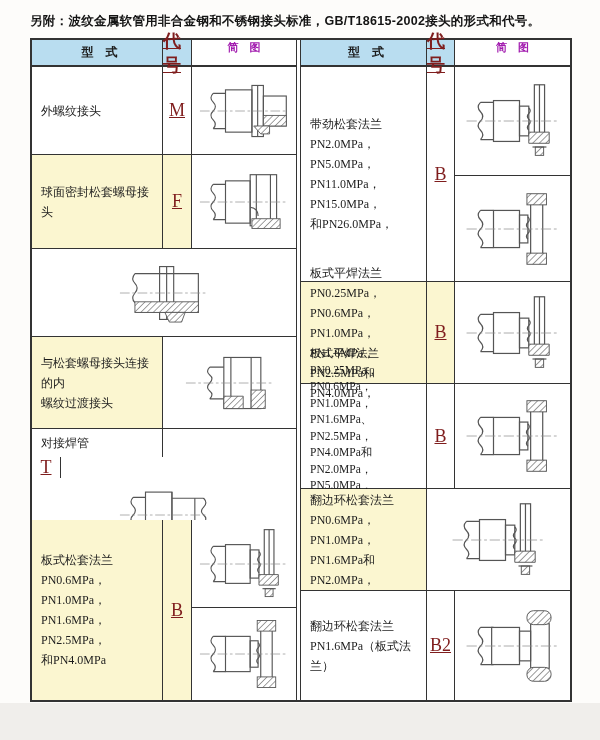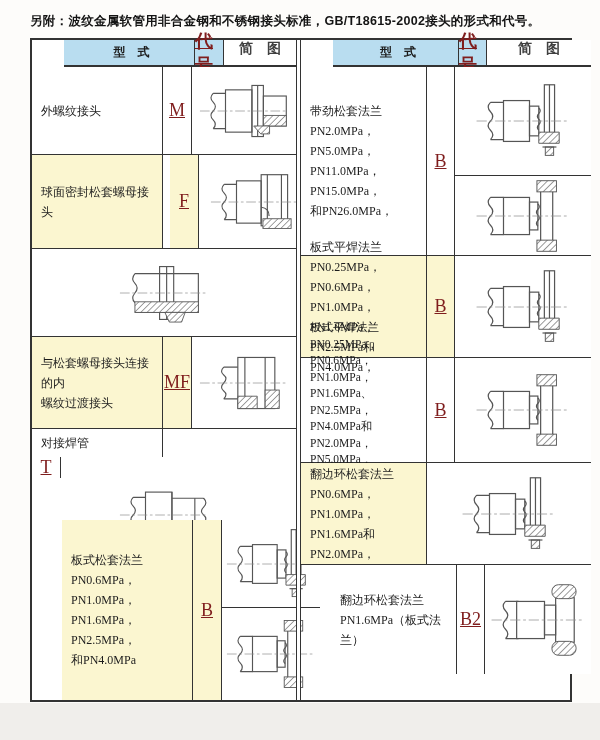--- a/index.html
+++ b/index.html
@@ -30,30 +30,30 @@
   }
   .half{display:flex;flex-direction:column;}
   .half.left{width:264px;flex:none;}
   .half.right{flex:1;}
   .divider{
     width:5px;flex:none;background:#ffffff;box-sizing:border-box;
     border-left:1.5px solid var(--border);
     border-right:1.5px solid var(--border);
   }
   .row{display:flex;border-bottom:1.5px solid var(--border);box-sizing:border-box;}
-  .row:last-child{border-bottom:none;padding-left:30px;}
-  .row.header{height:27px;border-bottom:2px solid var(--border);margin-left:32px;}
+  .row:last-child{border-bottom:none;}
+  .row.header{height:27px;border-bottom:2px solid var(--border);}
   .cell{
     box-sizing:border-box;display:flex;align-items:center;
     border-right:1.5px solid var(--border);
   }
   .cell:last-child{border-right:none;}
   .hdr{
     justify-content:center;background:var(--hbg);
-    font-size:14px;font-weight:600;color:#404040;
+    font-size:11px;font-weight:600;color:#a21caf;
   }
   .c-type{padding:4px 4px 4px 9px;font-size:12px;color:#1c1c1c;}
   .left .c-type{width:131px;flex:none;}
   .left .c-code{width:29px;flex:none;}
   .right .c-type{width:126px;flex:none;}
   .right .c-code{width:28px;flex:none;}
   .c-code{justify-content:center;font-size:18px;color:#7f1d1d;text-decoration:underline;}
   .c-diag{flex:1;flex-direction:column;background:#fff;align-items:stretch;padding:0;}
   .c-diag .sub{
     flex:1;display:flex;align-items:center;justify-content:center;box-sizing:border-box;
@@ -105,21 +105,21 @@
               <line class="ln" x1="70.5" y1="13" x2="70.5" y2="71"></line>
               <rect class="ln" x="77" y="25" width="26" height="34"></rect>
               <rect class="hx" x="77" y="47" width="26" height="12"></rect>
               <path class="hx" d="M66,59 h18 v9 h-10 z"></path>
               <line class="cl" x1="5" y1="42" x2="105" y2="42"></line>
             </svg>
           </div>
       </div>
     </div>
 
-    <div class="row" style="height:94px;gap:7px;">
+    <div class="row" style="height:94px;">
       <div class="cell c-type hl">
           <span class="type-text">球面密封松套螺母接头</span>
         </div>
       <div class="cell c-code hl">F</div>
       <div class="cell c-diag">
         <div class="sub">
             <svg class="diag" viewBox="0 0 110 84" preserveAspectRatio="xMidYMid meet">
               <path class="ln" d="M34,22 H20 M34,62 H20 M20,22 q-5,5 0,10 t0,10 t0,10 t0,10"></path>
               <rect class="ln" x="34" y="18" width="28" height="48"></rect>
               <rect class="ln" x="62" y="11" width="30" height="58"></rect>
@@ -146,21 +146,20 @@
             </svg>
           </div>
       </div>
     </div>
 
     <div class="row" style="height:92px;justify-content:center;">
       <div class="cell c-type hl">
           <span class="type-text">与松套螺母接头连接的内
 螺纹过渡接头</span>
         </div>
-      <div class="cell c-code hl">MF</div>
       <div class="cell c-diag">
         <div class="sub">
             <svg class="diag" viewBox="0 0 110 84" preserveAspectRatio="xMidYMid meet">
               <path class="ln" d="M32,24 h16 M32,60 h16 M32,24 q-5,5 0,9 t0,9 t0,9 t0,9"></path>
               <rect class="ln" x="48" y="13" width="42" height="58"></rect>
               <line class="ln" x1="56" y1="13" x2="56" y2="71"></line>
               <line class="ln" x1="79" y1="13" x2="79" y2="71"></line>
               <path class="hx" d="M48,57 h22 v14 h-22 z"></path>
               <rect class="hx" x="79" y="50" width="16" height="21"></rect>
               <line class="cl" x1="5" y1="42" x2="105" y2="42"></line>
@@ -229,21 +228,21 @@
 
   <div class="divider"></div>
 
   <div class="half right">
     <div class="row header">
       <div class="cell c-type hdr">型　式</div>
       <div class="cell c-code hdr">代号</div>
       <div class="cell c-diag hdr" style="flex-direction:row;">简　图</div>
     </div>
 
-    <div class="row" style="height:189px;">
+    <div class="row" style="height:215px;">
       <div class="cell c-type">
           <span class="type-text">带劲松套法兰
 PN2.0MPa，PN5.0MPa，
 PN11.0MPa，PN15.0MPa，
 和PN26.0MPa，</span>
         </div>
       <div class="cell c-code">B</div>
       <div class="cell c-diag">
         <div class="sub" style="height:108px;flex:none;">
             <svg class="diag" viewBox="0 0 110 84" preserveAspectRatio="xMidYMid meet">

